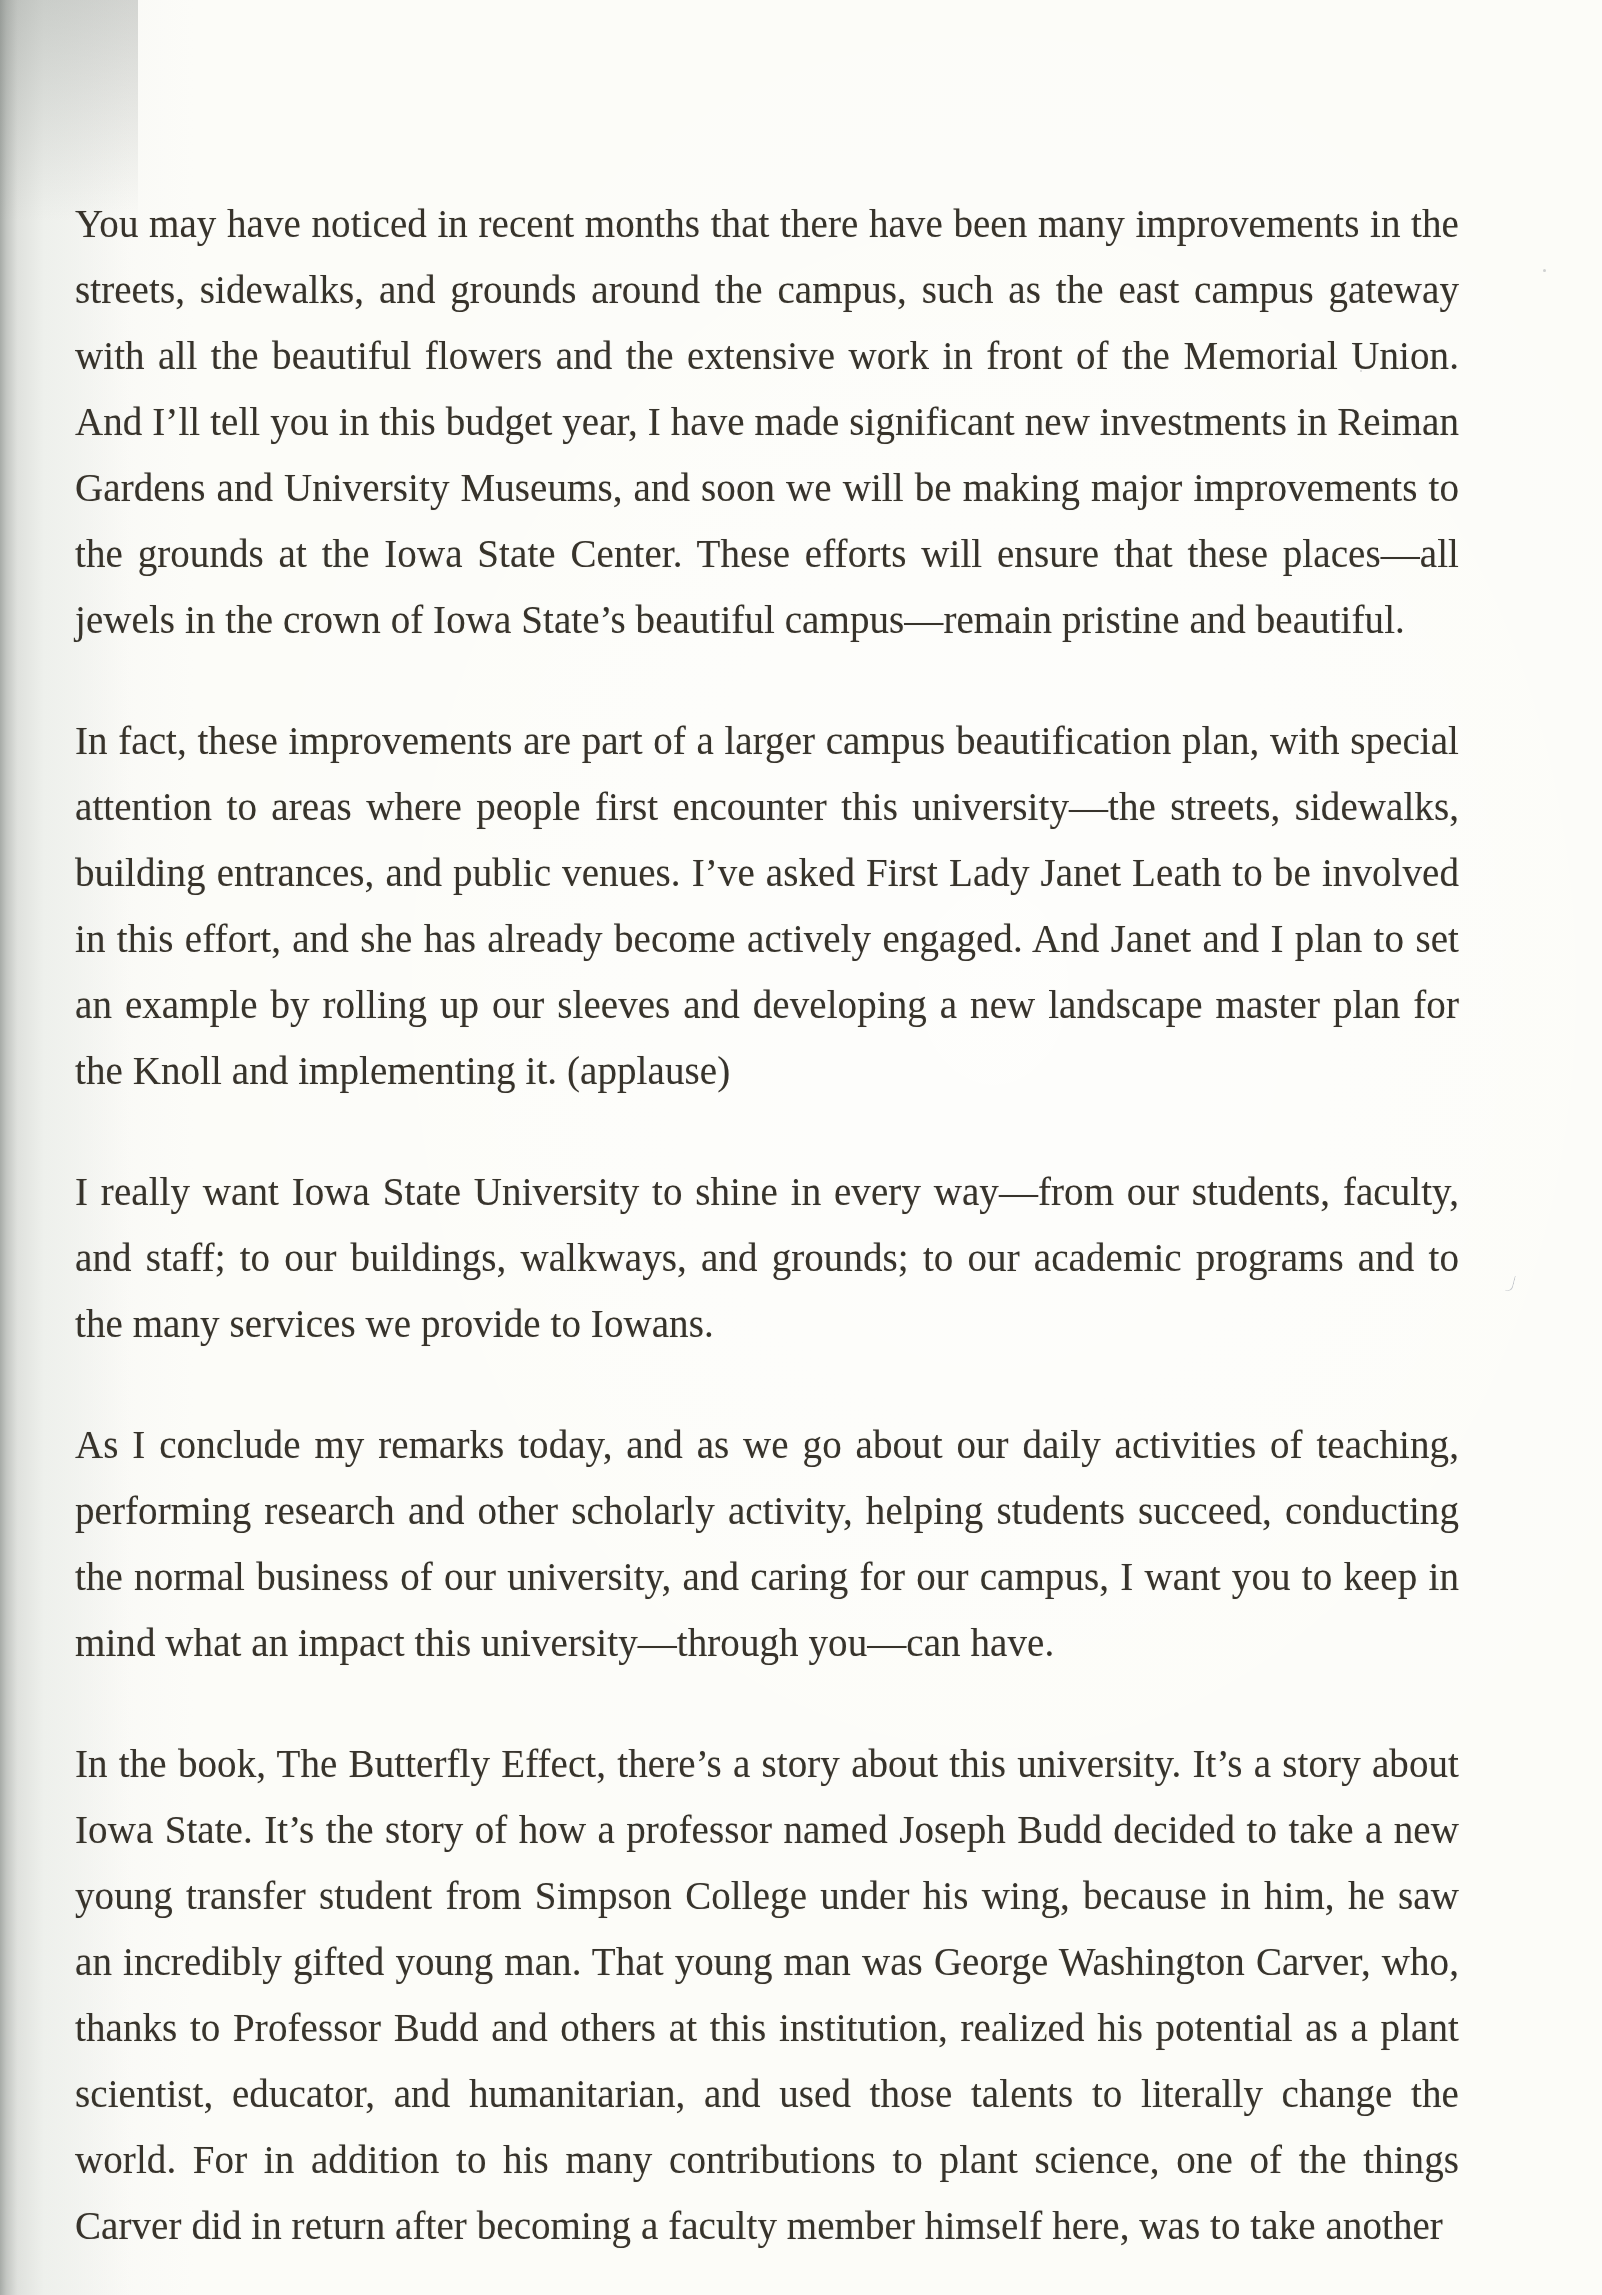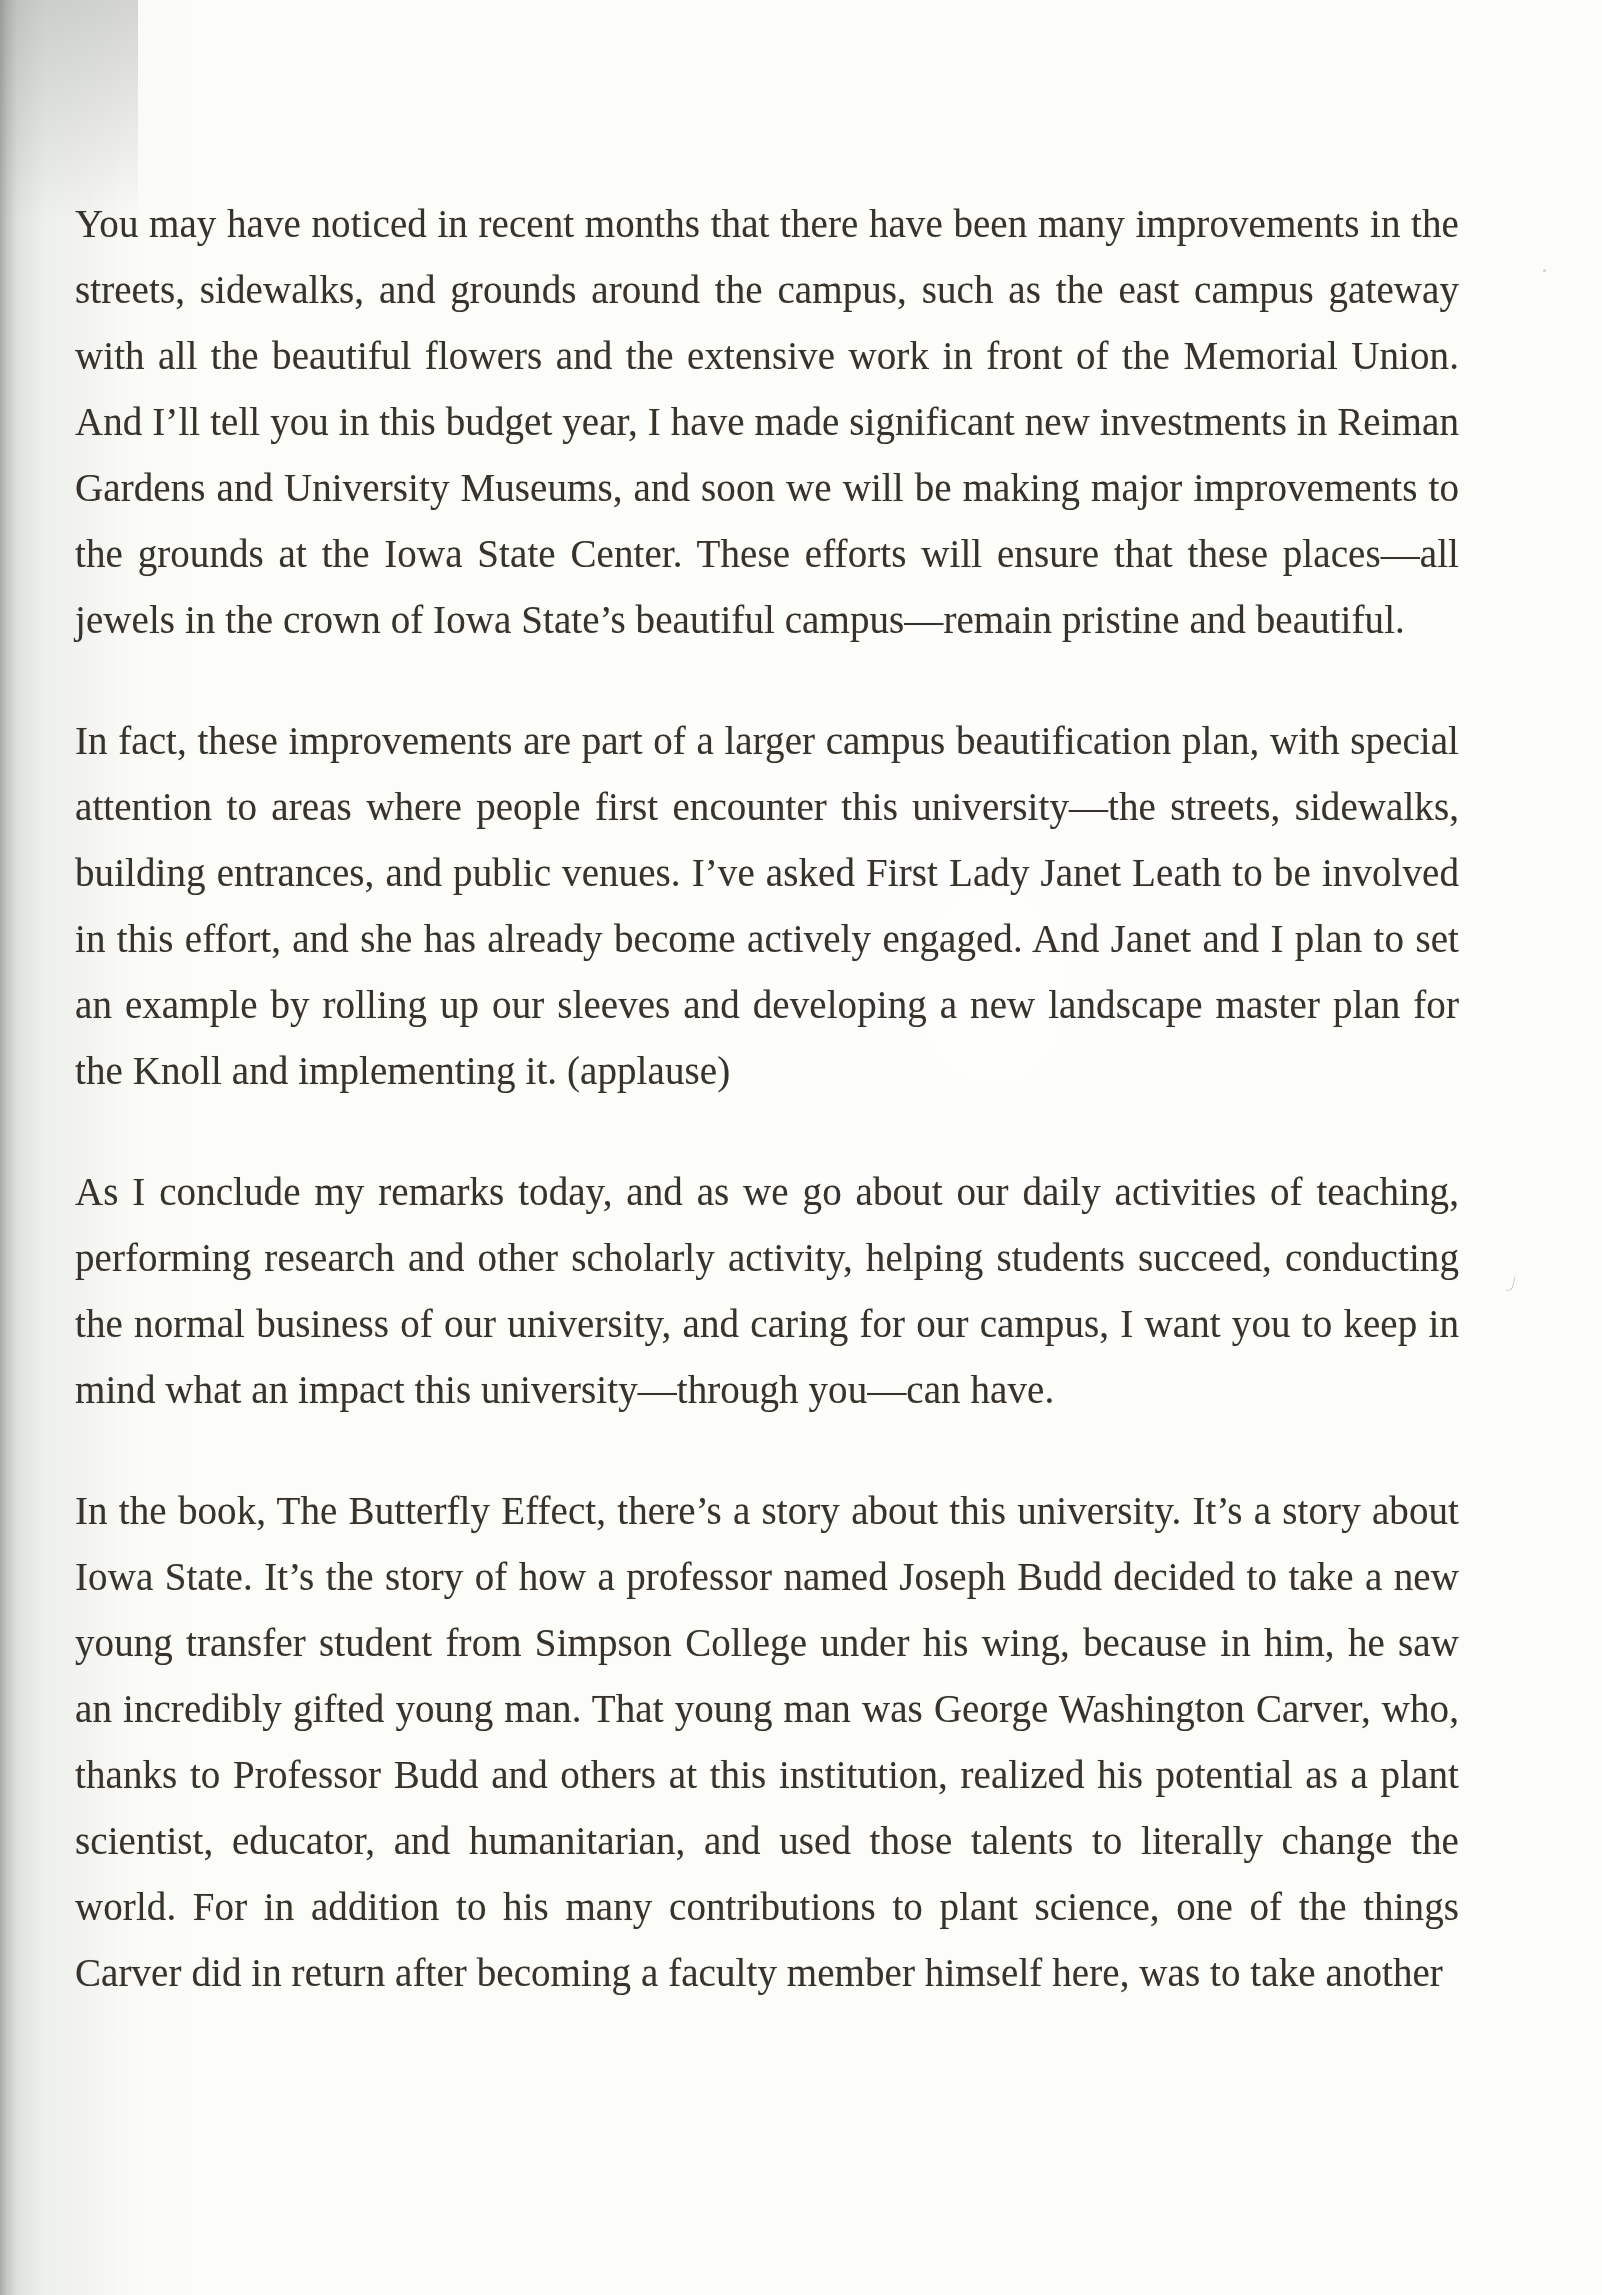--- a/index.html
+++ b/index.html
@@ -90,20 +90,21 @@
 </head>
 <body style="background: rgb(252, 252, 248);">
 
 <div class="scan-page">
 
   <div class="edge-shadow-left"></div>
 
   <div class="text-block" id="body-paragraphs" style="color: rgb(55, 51, 43);">
       <p><span>You may have noticed in recent months that there have been many improvements in the streets, sidewalks, and grounds around the campus, such as the east campus gateway with all the beautiful flowers and the extensive work in front of the Memorial Union. And I’ll tell you in this budget year, I have made significant new investments in Reiman Gardens and University Museums, and soon we will be making major improvements to the grounds at the Iowa State Center. These efforts will ensure that these places—all jewels in the crown of Iowa State’s beautiful campus—remain pristine and beautiful.</span></p>
       <p><span>In fact, these improvements are part of a larger campus beautification plan, with special attention to areas where people first encounter this university—the streets, sidewalks, building entrances, and public venues. I’ve asked First Lady Janet Leath to be involved in this effort, and she has already become actively engaged. And Janet and I plan to set an example by rolling up our sleeves and developing a new landscape master plan for the Knoll and implementing it. </span><span class="italic">(applause)</span></p>
+      <p><span>I really want Iowa State University to shine in every way—from our students, faculty, and staff; to our buildings, walkways, and grounds; to our academic programs and to the many services we provide to Iowans.</span></p>
       <p><span>As I conclude my remarks today, and as we go about our daily activities of teaching, performing research and other scholarly activity, helping students succeed, conducting the normal business of our university, and caring for our campus, I want you to keep in mind what an impact this university—through you—can have.</span></p>
       <p><span>In the book, </span><span class="italic">The Butterfly Effect</span><span>, there’s a story about </span><span class="italic">this</span><span> university. It’s a story about Iowa State. It’s the story of how a professor named Joseph Budd decided to take a new young transfer student from Simpson College under his wing, because in him, he saw an incredibly gifted young man. That young man was George Washington Carver, who, thanks to Professor Budd and others at this institution, realized his potential as a plant scientist, educator, and humanitarian, and used those talents to literally change the world. For in addition to his many contributions to plant science, one of the things Carver did in return after becoming a faculty member himself here, was to take another</span></p>
     </div>
 
   <div class="speck"></div>
   <div class="dot-speck s1"></div>
   <div class="dot-speck s2"></div>
 
 </div>
 

